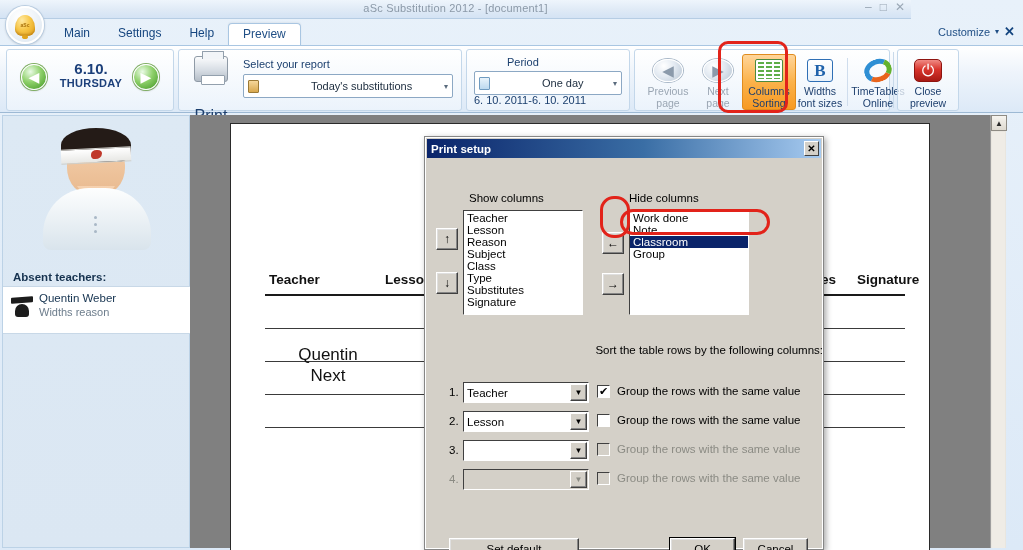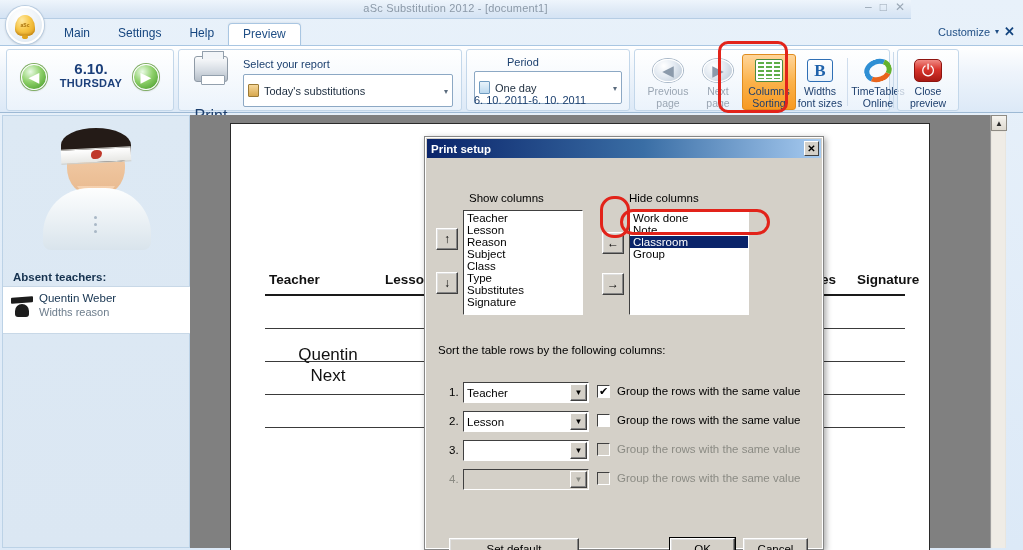--- a/index.html
+++ b/index.html
@@ -120,23 +120,23 @@
     content:""; position:absolute; left:7px; top:-6px; width:20px; height:7px;
     background:#f2f5f8; border:1px solid #93a0ad; border-bottom:none; border-radius:1px 1px 0 0;
   }
   .printer .picon::after {
     content:""; position:absolute; left:6px; bottom:-4px; width:22px; height:8px;
     background:#ffffff; border:1px solid #93a0ad; border-radius:1px;
   }
   .printer .plabel { font-size:16px; color:#1d3f6e; margin-top:25px; }
   .rlabel { position:absolute; font-size:11px; color:#1b3f6e; }
   .combo {
-    position:absolute; height:33px; background:#ffffff;
+    position:absolute; height:24px; background:#ffffff;
     border:1px solid #8ca8c4; border-radius:2px;
-    display:flex; align-items:center; padding:0 4px; font-size:11px; color:#1b2b3d;
+    display:flex; align-items:center; padding:0 4px; font-size:11px; color:#1b2b3d;gap:47px;
   }
   .combo .caret {
     position:absolute; right:4px; top:50%; transform:translateY(-50%);
     font-size:8px; color:#5a6b7d;
   }
   .swatch {
     width:11px; height:13px; margin-right:5px; flex:0 0 auto;
     background:linear-gradient(180deg,#f6d79a 0%, #d8a84e 100%);
     border:1px solid #9c7a35; border-radius:1px;
   }
@@ -361,22 +361,22 @@
   .anno-ring-arrow {
     position:absolute; left:600px; top:196px; width:30px; height:42px;
     border:3px solid #e2231a; border-radius:14px; z-index:25; pointer-events:none;
   }
   .anno-ring-row {
     position:absolute; left:620px; top:209px; width:150px; height:26px;
     border:3px solid #e2231a; border-radius:13px; z-index:25; pointer-events:none;
   }
 
   .sort-title {
-    position:absolute; left:0; right:0; top:184px; text-align:left;
-    font-size:11.5px; color:#000000;margin-left:13px;
+    position:absolute; left:0; right:0; top:184px; text-align:right;
+    font-size:11.5px; color:#000000;
   }
   .sort-row { position:absolute; left:0; width:100%; height:22px; }
   .sort-num {
     position:absolute; left:24px; top:4px; font-size:11.5px; color:#000000;
   }
   .sort-num.dim { color:#8b8b84; }
   .dlgcombo {
     position:absolute; left:38px; top:0; width:126px; height:21px;
     background:#ffffff;
     border:1px solid #808080; border-top-color:#404040; border-left-color:#404040;

